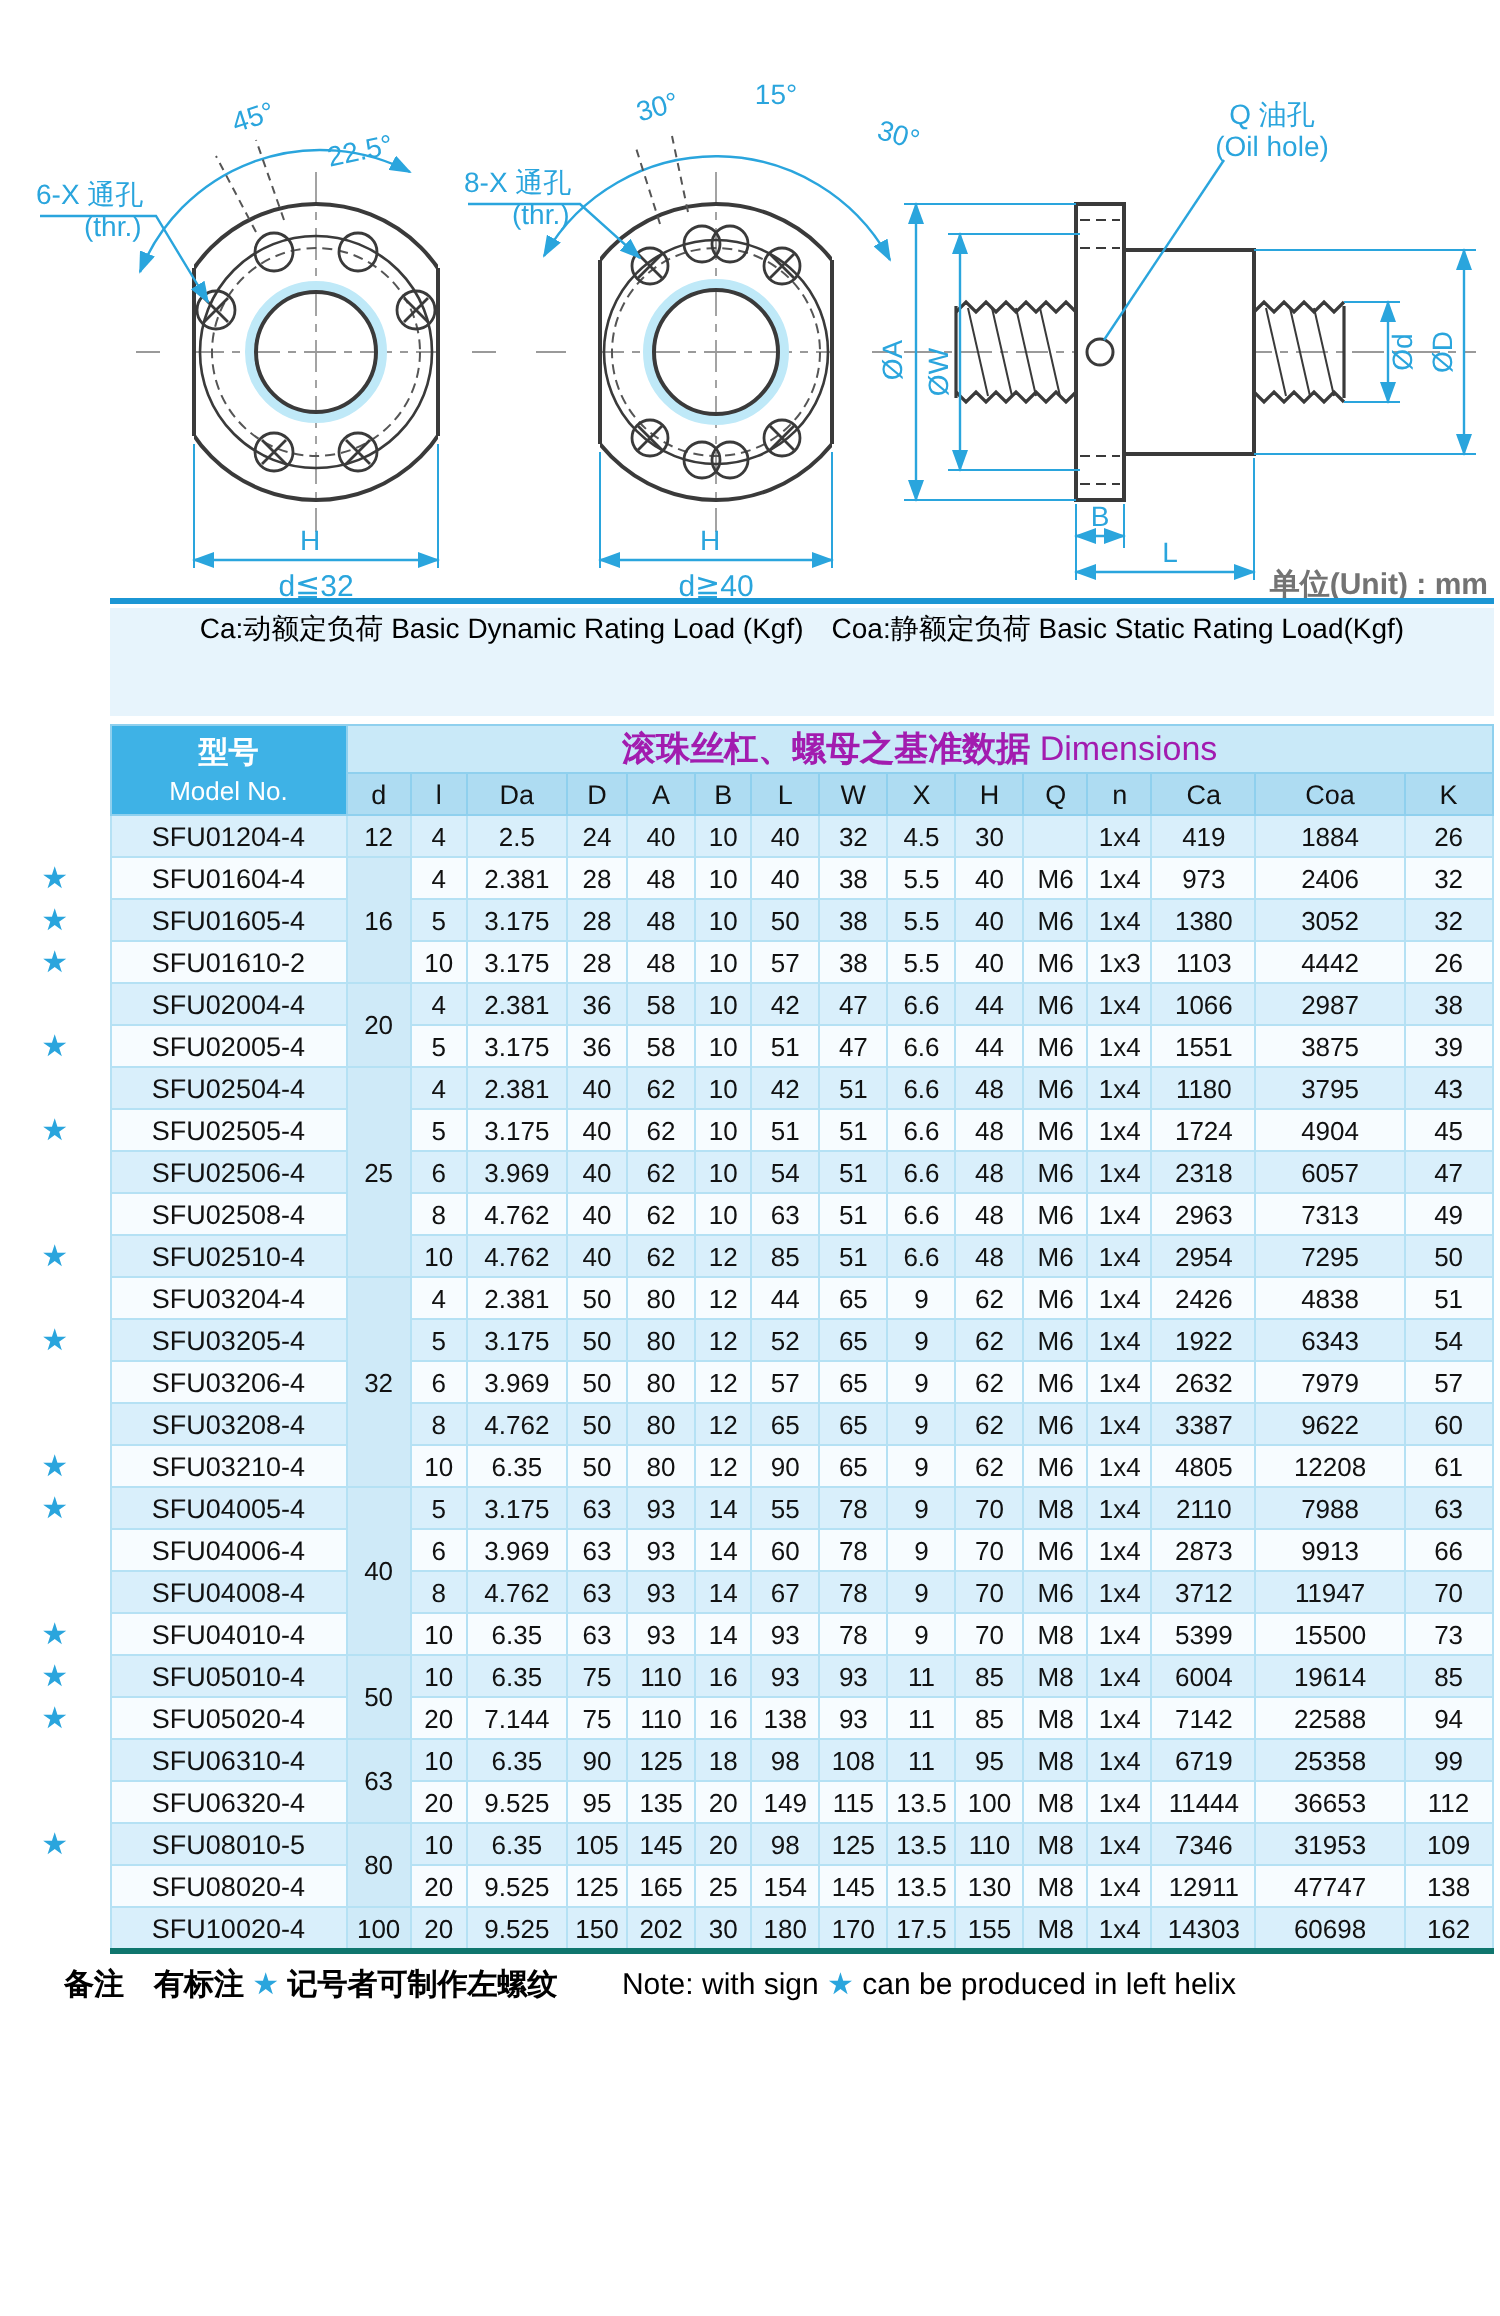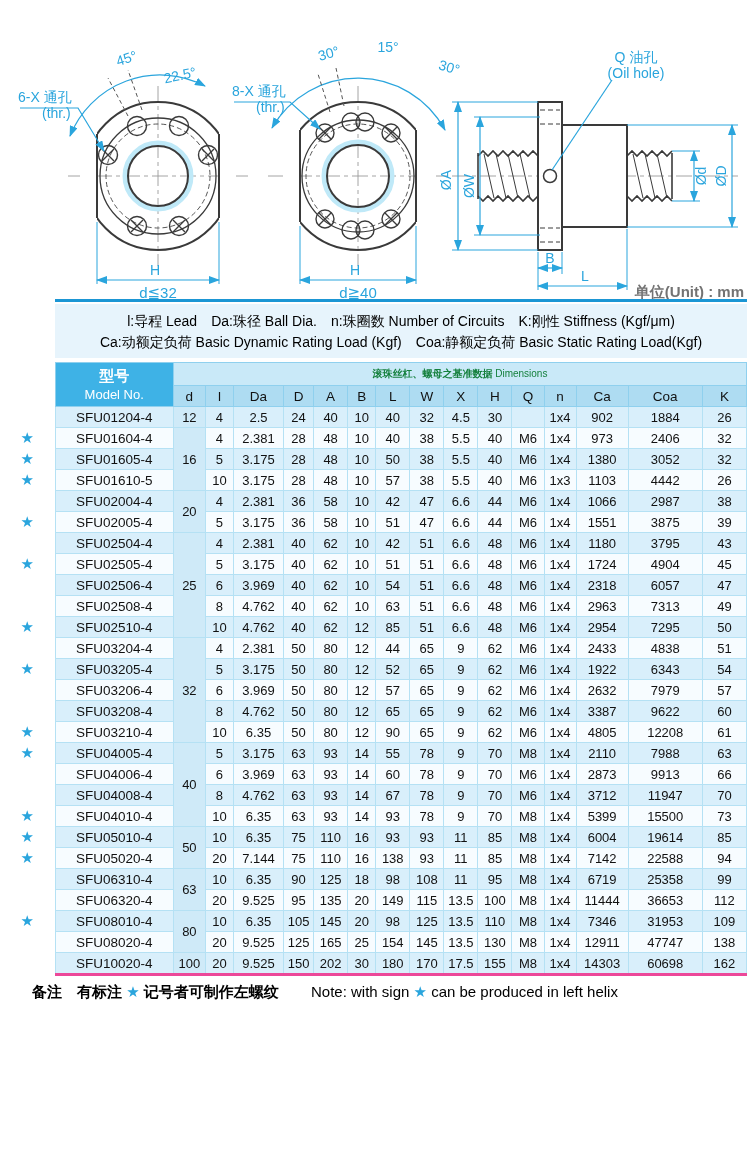--- a/index.html
+++ b/index.html
@@ -17,33 +17,33 @@
   .legend-band .l2 { font-size:14px; line-height:21px; }
 
   .tablewrap { position:absolute; top:362px; left:0; width:747px; }
   table { border-collapse:collapse; table-layout:fixed; width:747px; }
   th, td { padding:0; text-align:center; vertical-align:middle; overflow:hidden; white-space:nowrap; }
 
   thead th { border:1px solid #8fd0ee; }
   th.model-head { background:#3eb2e6; color:#fff; height:42px; }
   th.model-head .cn { font-size:15px; font-weight:bold; display:block; line-height:21px; }
   th.model-head .en { font-size:13px; font-weight:normal; display:block; line-height:18px; }
-  th.dims-head { background:#c9e9f8; height:22px; font-size:10px; color:#15803d; }
+  th.dims-head { background:#c9e9f8; height:22px; font-size:17px; color:#a21caf; }
   th.dims-head .cn { font-weight:bold; }
   th.dims-head .en { font-weight:normal; }
   tr.letters th { background:#aedcf2; height:20px; font-weight:normal; font-size:13.5px; color:#111; }
 
   tbody td { border:1px solid #b5e1f4; font-size:13px; color:#111; height:20px; }
   tbody td.model { font-size:13.5px; }
   tr.stripe td { background:#d9effb; }
   tr.plain td { background:#f7fcff; }
   td.dcell { background:#cfeaf8 !important; font-size:13px; }
   th.gutter, td.gutter { border:none !important; background:#fff !important;
                          color:#2aa5dd; font-size:15px; }
-  tbody tr:last-child td { border-bottom:3px solid #ec4899; }
+  tbody tr:last-child td { border-bottom:3px solid #0f766e; }
   tbody tr:last-child td.gutter { border-bottom:none; }
 
   .note { position:absolute; top:983px; left:32px; width:700px; height:18px; overflow:hidden;
           font-size:15px; color:#000; }
   .note .cn { font-weight:bold; }
   .note .star { color:#2aa5dd; font-weight:normal; }
   .note .en { font-weight:normal; margin-left:28px;text-align:center; }
 </style>
 </head>
 <body>
@@ -215,21 +215,20 @@
       <line x1="538" y1="268" x2="562" y2="268" stroke="#2aa5dd" stroke-width="1.2" marker-start="url(#as)" marker-end="url(#ae)"></line>
       <text x="550" y="263" fill="#2aa5dd" font-size="14" text-anchor="middle">B</text>
       <line x1="538" y1="286" x2="627" y2="286" stroke="#2aa5dd" stroke-width="1.2" marker-start="url(#as)" marker-end="url(#ae)"></line>
       <text x="585" y="281" fill="#2aa5dd" font-size="14" text-anchor="middle">L</text>
     </g>
   </svg>
 
   <div class="unit-label">单位(Unit) : mm</div>
   <div class="rule"></div>
   <div class="legend-band">
-    <div class="l1">l:导程 Lead　Da:珠径 Ball Dia.　n:珠圈数 Number of Circuits　K:刚性 Stiffness (Kgf/μm)</div>
     <div class="l2">Ca:动额定负荷 Basic Dynamic Rating Load (Kgf)　Coa:静额定负荷 Basic Static Rating Load(Kgf)</div>
   </div>
 
   <div class="tablewrap">
     <table>
       <colgroup>
         <col style="width:55px">
           <col style="width:118px">
           <col style="width:32px">
           <col style="width:28px">
@@ -285,21 +284,21 @@
             <td>2.5</td>
             <td>24</td>
             <td>40</td>
             <td>10</td>
             <td>40</td>
             <td>32</td>
             <td>4.5</td>
             <td>30</td>
             <td></td>
             <td>1x4</td>
-            <td>902</td>
+            <td>419</td>
             <td>1884</td>
             <td>26</td>
           </tr>
           <tr class="plain">
             <td class="gutter">★</td>
             <td class="model">SFU01604-4</td>
             <td class="dcell" rowspan="3">16</td>
             <td>4</td>
             <td>2.381</td>
             <td>28</td>
@@ -328,21 +327,21 @@
             <td>5.5</td>
             <td>40</td>
             <td>M6</td>
             <td>1x4</td>
             <td>1380</td>
             <td>3052</td>
             <td>32</td>
           </tr>
           <tr class="plain">
             <td class="gutter">★</td>
-            <td class="model">SFU01610-5</td>
+            <td class="model">SFU01610-2</td>
             <td>10</td>
             <td>3.175</td>
             <td>28</td>
             <td>48</td>
             <td>10</td>
             <td>57</td>
             <td>38</td>
             <td>5.5</td>
             <td>40</td>
             <td>M6</td>
@@ -487,21 +486,21 @@
             <td>2.381</td>
             <td>50</td>
             <td>80</td>
             <td>12</td>
             <td>44</td>
             <td>65</td>
             <td>9</td>
             <td>62</td>
             <td>M6</td>
             <td>1x4</td>
-            <td>2433</td>
+            <td>2426</td>
             <td>4838</td>
             <td>51</td>
           </tr>
           <tr class="stripe">
             <td class="gutter">★</td>
             <td class="model">SFU03205-4</td>
             <td>5</td>
             <td>3.175</td>
             <td>50</td>
             <td>80</td>
@@ -712,21 +711,21 @@
             <td>13.5</td>
             <td>100</td>
             <td>M8</td>
             <td>1x4</td>
             <td>11444</td>
             <td>36653</td>
             <td>112</td>
           </tr>
           <tr class="stripe">
             <td class="gutter">★</td>
-            <td class="model">SFU08010-4</td>
+            <td class="model">SFU08010-5</td>
             <td class="dcell" rowspan="2">80</td>
             <td>10</td>
             <td>6.35</td>
             <td>105</td>
             <td>145</td>
             <td>20</td>
             <td>98</td>
             <td>125</td>
             <td>13.5</td>
             <td>110</td>

